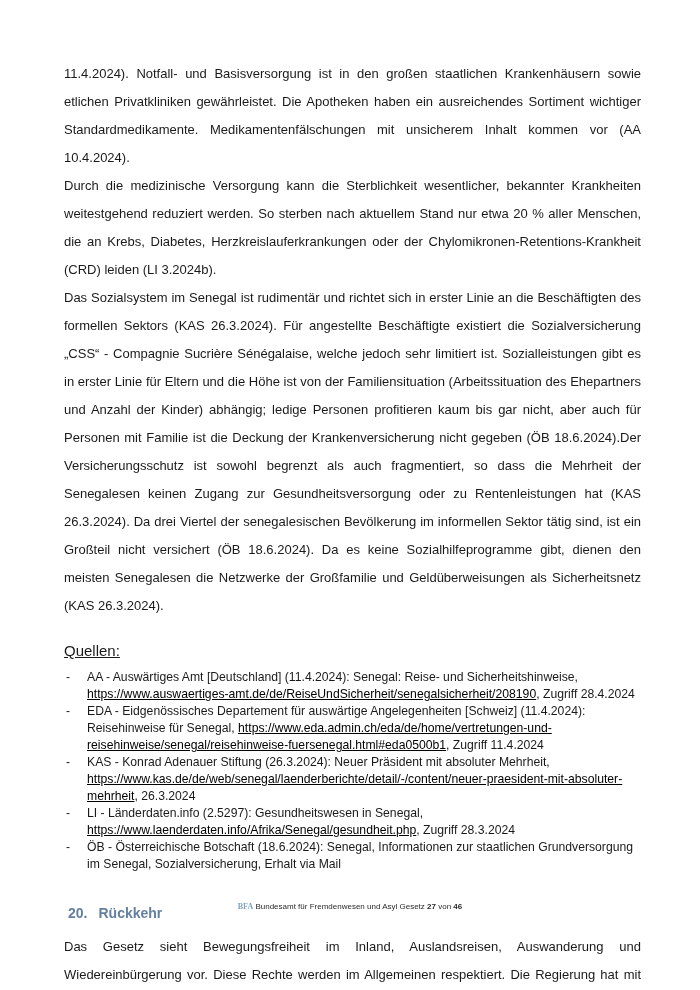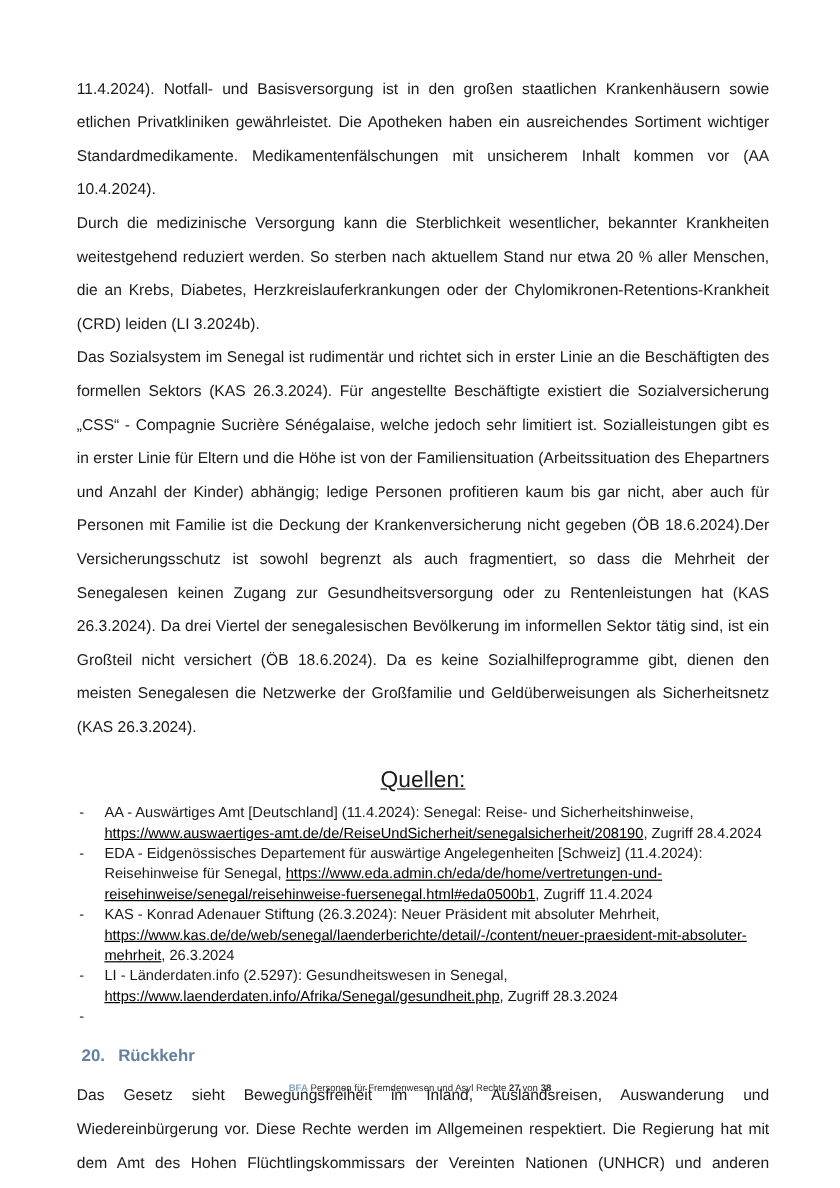--- a/index.html
+++ b/index.html
@@ -23,25 +23,24 @@
   }
   .body-para {
     margin: 0;
     font-size: 13px;
     line-height: 28px;
     text-align: justify;
     color: #1a1a1a;
   }
   .sources-heading {
     margin: 22px 0 10px 0;
-    font-size: 19px;
+    font-size: 15px;
     font-weight: 400;
     line-height: 17px;
     color: #1a1a1a;
-    text-align: center;
   }
   .sources-heading .u {
     text-decoration: underline;
   }
   .sources-list {
     list-style: none;
     margin: 0;
     padding: 0;
   }
   .source-item {
@@ -83,20 +82,21 @@
     left: 0;
     width: 100%;
     text-align: center;
     font-size: 8px;
     line-height: 12px;
     color: #2b2b2b;
   }
   .page-footer .brand {
     color: #7fa4c2;
     font-weight: 700;
+    font-family: Liberation Serif, serif;
   }
   .page-footer b {
     font-weight: 700;
     margin-top: 42px;
   }
 </style>
 </head>
 <body>
 
 <main class="page-content">
@@ -107,31 +107,31 @@
 
   <p class="body-para">Das Sozialsystem im Senegal ist rudimentär und richtet sich in erster Linie an die Beschäftigten des formellen Sektors (KAS 26.3.2024). Für angestellte Beschäftigte existiert die Sozialversicherung „CSS“ - Compagnie Sucrière Sénégalaise, welche jedoch sehr limitiert ist. Sozialleistungen gibt es in erster Linie für Eltern und die Höhe ist von der Familiensituation (Arbeitssituation des Ehepartners und Anzahl der Kinder) abhängig; ledige Personen profitieren kaum bis gar nicht, aber auch für Personen mit Familie ist die Deckung der Krankenversicherung nicht gegeben (ÖB 18.6.2024).Der Versicherungsschutz ist sowohl begrenzt als auch fragmentiert, so dass die Mehrheit der Senegalesen keinen Zugang zur Gesundheitsversorgung oder zu Rentenleistungen hat (KAS 26.3.2024). Da drei Viertel der senegalesischen Bevölkerung im informellen Sektor tätig sind, ist ein Großteil nicht versichert (ÖB 18.6.2024). Da es keine Sozialhilfeprogramme gibt, dienen den meisten Senegalesen die Netzwerke der Großfamilie und Geldüberweisungen als Sicherheitsnetz (KAS 26.3.2024).</p>
 
   <h3 class="sources-heading"><span class="u">Quellen:</span></h3>
 
   <ul class="sources-list" id="sources-list">
       <li class="source-item"><span class="dash">-</span><span>AA - Auswärtiges Amt [Deutschland] (11.4.2024): Senegal: Reise- und Sicherheitshinweise, </span><a class="src-link" href="#">https://www.auswaertiges-amt.de/de/ReiseUndSicherheit/senegalsicherheit/208190</a><span>, Zugriff 28.4.2024</span></li>
       <li class="source-item"><span class="dash">-</span><span>EDA - Eidgenössisches Departement für auswärtige Angelegenheiten [Schweiz] (11.4.2024): Reisehinweise für Senegal, </span><a class="src-link" href="#">https://www.eda.admin.ch/eda/de/home/vertretungen-und-reisehinweise/senegal/reisehinweise-fuersenegal.html#eda0500b1</a><span>, Zugriff 11.4.2024</span></li>
       <li class="source-item"><span class="dash">-</span><span>KAS - Konrad Adenauer Stiftung (26.3.2024): Neuer Präsident mit absoluter Mehrheit, </span><a class="src-link" href="#">https://www.kas.de/de/web/senegal/laenderberichte/detail/-/content/neuer-praesident-mit-absoluter-mehrheit</a><span>, 26.3.2024</span></li>
       <li class="source-item"><span class="dash">-</span><span>LI - Länderdaten.info (2.5297): Gesundheitswesen in Senegal, </span><a class="src-link" href="#">https://www.laenderdaten.info/Afrika/Senegal/gesundheit.php</a><span>, Zugriff 28.3.2024</span></li>
-      <li class="source-item"><span class="dash">-</span></li>
+      <li class="source-item"><span class="dash">-</span><span>ÖB - Österreichische Botschaft (18.6.2024): Senegal, Informationen zur staatlichen Grundversorgung im Senegal, Sozialversicherung, Erhalt via Mail</span></li>
     </ul>
 
   <h2 class="section-heading">
     <span class="sec-num">20.</span><span>Rückkehr</span>
   </h2>
 
   <p class="body-para">Das Gesetz sieht Bewegungsfreiheit im Inland, Auslandsreisen, Auswanderung und Wiedereinbürgerung vor. Diese Rechte werden im Allgemeinen respektiert. Die Regierung hat mit dem Amt des Hohen Flüchtlingskommissars der Vereinten Nationen (UNHCR) und anderen humanitären Organisationen zusammengearbeitet, um Flüchtlingen, zurückkehrenden</p>
 
 </main>
 
 <footer class="page-footer">
   <span class="brand">BFA</span>
-  <span>Personen für Fremdenwesen und Asyl</span>
-  <span>Rechte</span>
+  <span>Bundesamt für Fremdenwesen und Asyl</span>
+  <span>Gesetz</span>
   <b>27</b>
   <span>von</span>
-  <b>38</b>
+  <b>46</b>
 </footer>
 
 </body></html>

